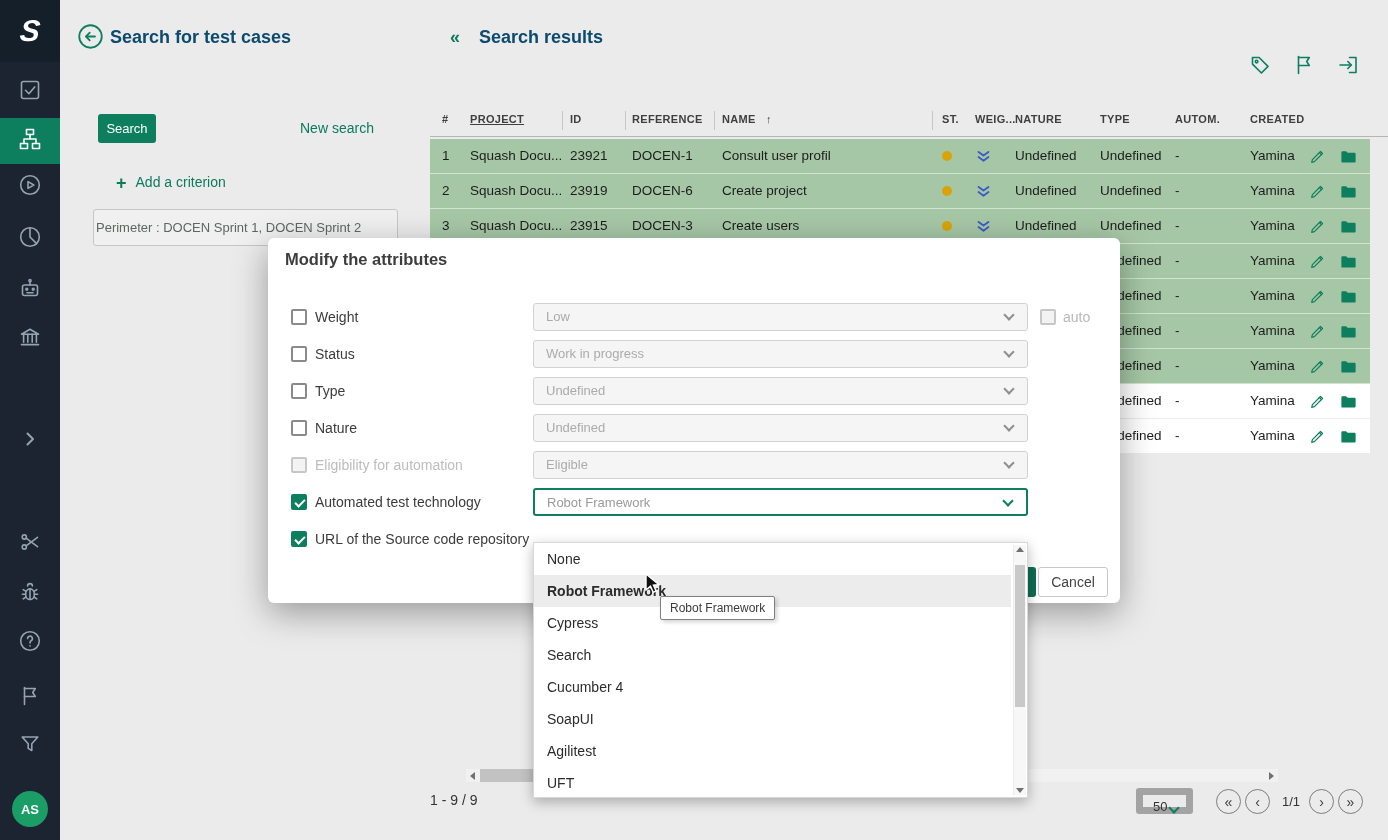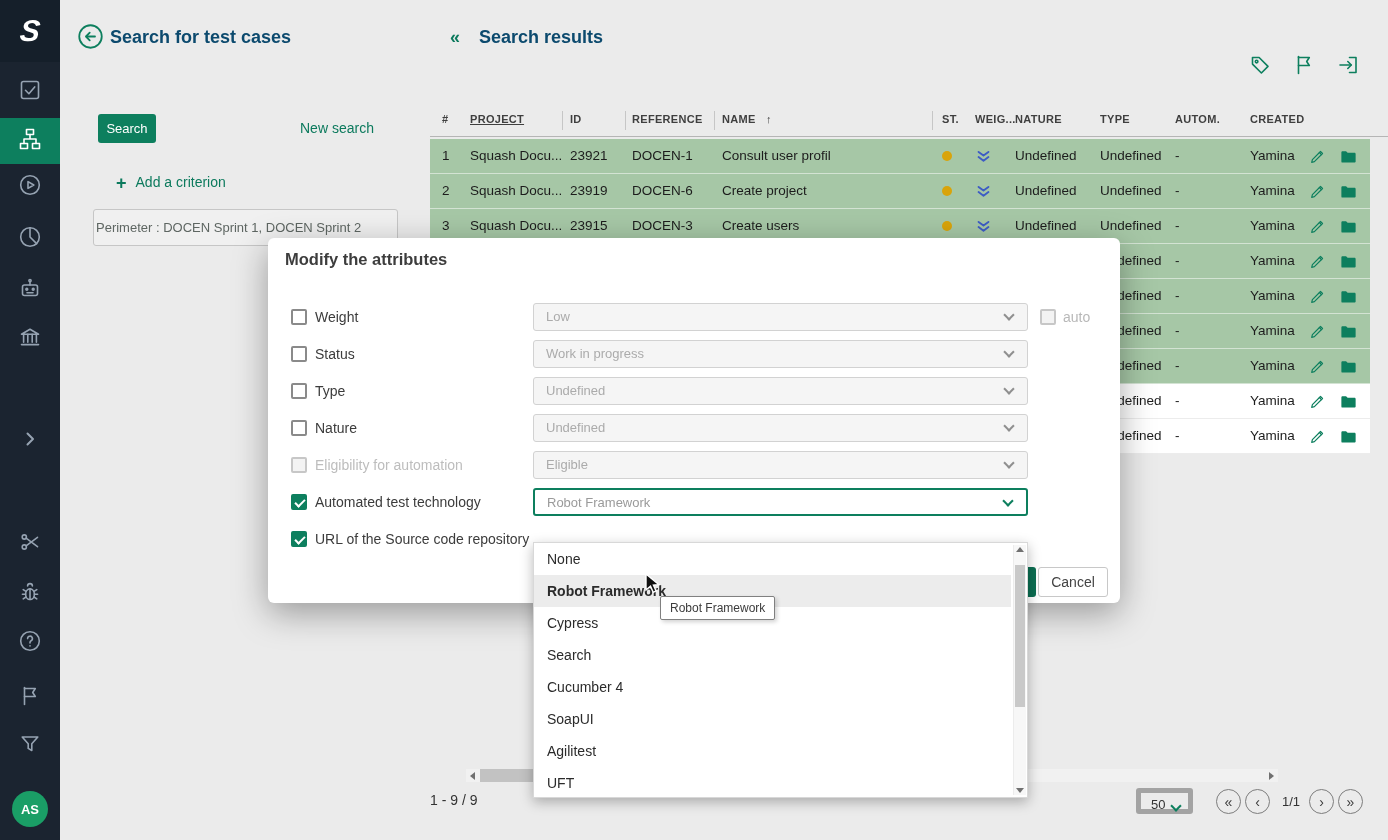--- a/index.html
+++ b/index.html
@@ -67,21 +67,21 @@
   
   .hscroll{position:absolute;left:466px;top:769px;width:812px;height:13px;background:#f1f1f1;}
   .hs-arrow{position:absolute;top:0;width:13px;height:13px;display:flex;align-items:center;justify-content:center;cursor:pointer;}
   .hs-left{left:0;} .hs-right{right:0;}
   .tri-l{width:0;height:0;border-top:4px solid transparent;border-bottom:4px solid transparent;border-right:5px solid #707070;}
   .tri-r{width:0;height:0;border-top:4px solid transparent;border-bottom:4px solid transparent;border-left:5px solid #707070;}
   .tri-u{width:0;height:0;border-left:4px solid transparent;border-right:4px solid transparent;border-bottom:5px solid #707070;}
   .tri-d{width:0;height:0;border-left:4px solid transparent;border-right:4px solid transparent;border-top:5px solid #707070;}
   .hs-thumb{position:absolute;left:14px;top:0;width:288px;height:13px;background:#c2c2c2;cursor:grab;}
   .count{position:absolute;left:430px;top:792px;font-size:14px;color:#333;}
-  .pagesize{position:absolute;left:1136px;top:788px;width:57px;height:26px;border:5px solid #a3a3a3;
+  .pagesize{position:absolute;left:1136px;top:788px;width:57px;height:26px;border:7px solid #a3a3a3;
             border-radius:3px;font-size:13px;color:#333;line-height:24px;padding-left:10px;cursor:pointer;}
   .pagesize .chev{right:8px;top:9px;border-color:var(--accent);}
   .pager-btn{position:absolute;top:789px;width:25px;height:25px;border:1px solid #7d7d7d;border-radius:50%;
              display:flex;align-items:center;justify-content:center;font-size:14px;color:#3c3c3c;cursor:pointer;}
   .page-ind{position:absolute;left:1278px;top:794px;width:26px;text-align:center;font-size:13px;color:#333;}
 
   
   .modal{position:absolute;left:268px;top:238px;width:852px;height:365px;background:#fff;border-radius:6px;
          box-shadow:0 10px 34px rgba(0,0,0,.35);z-index:10;}
   .m-title{position:absolute;left:17px;top:12px;font-size:16.5px;font-weight:700;color:#3d3d3d;}

